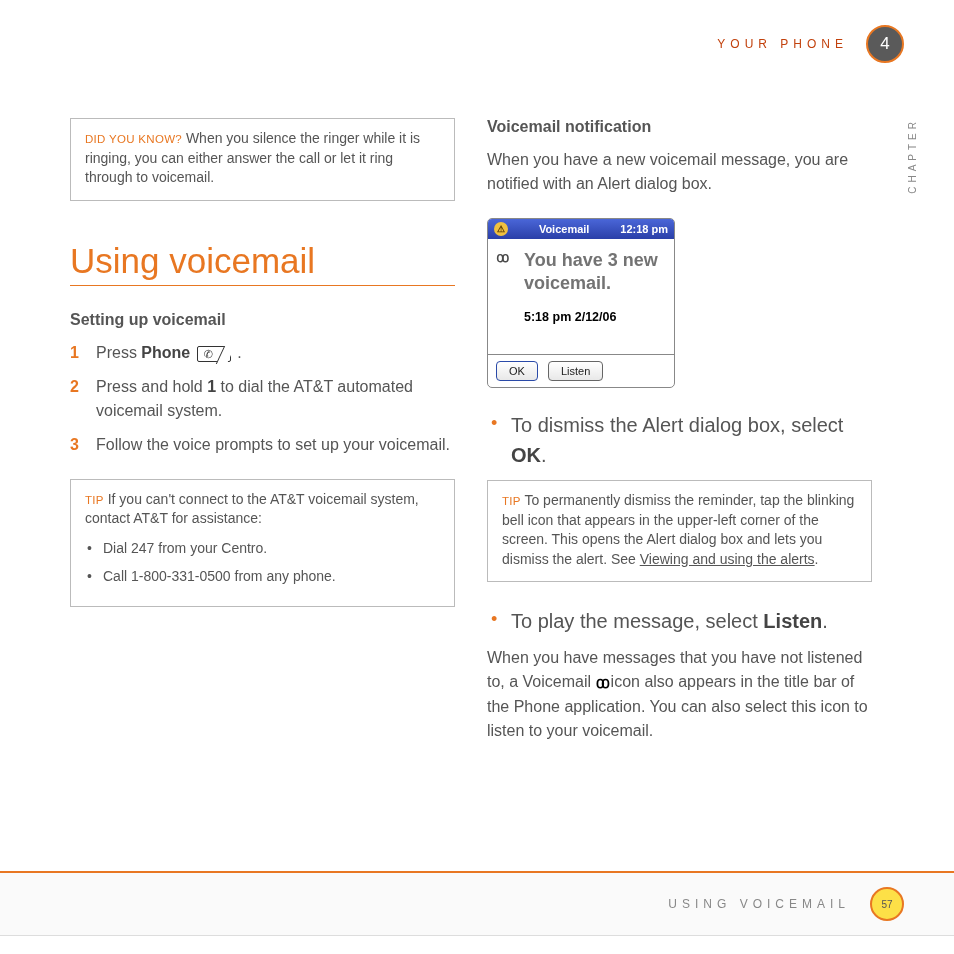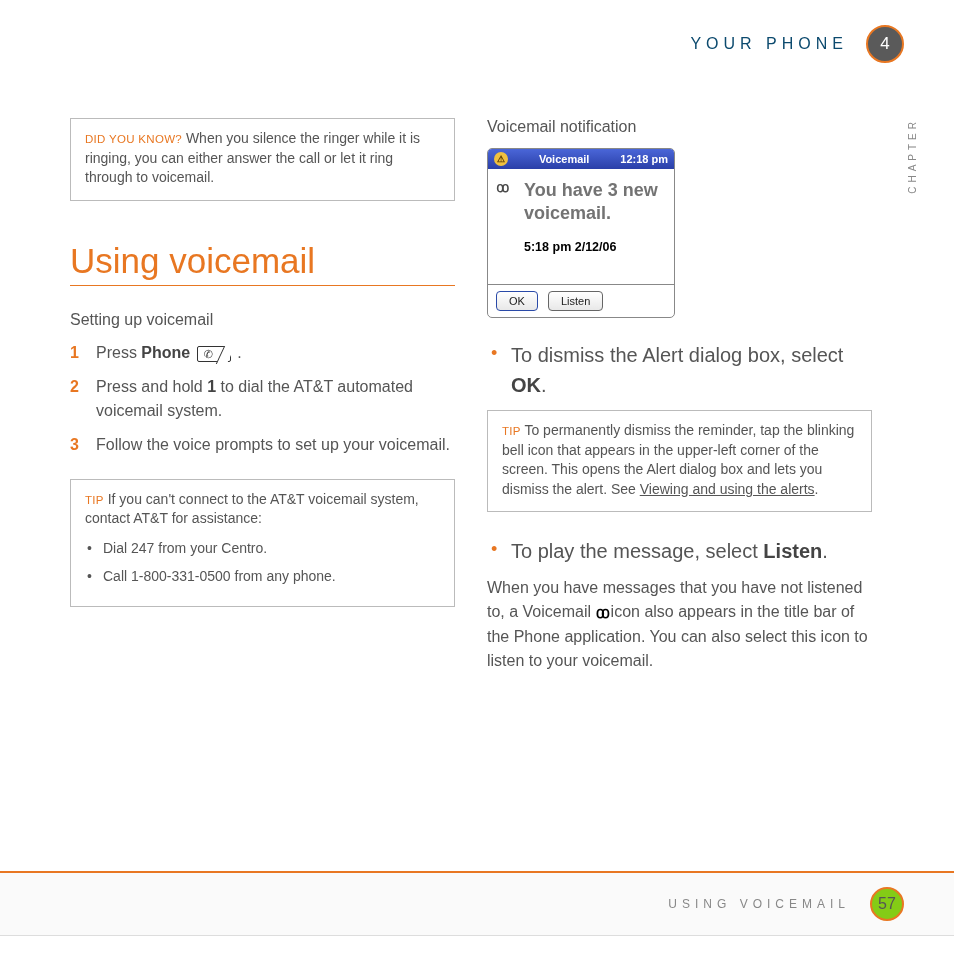--- a/index.html
+++ b/index.html
@@ -16,22 +16,22 @@
       text-align: right;
       padding-right: 0;
       margin-bottom: 55px;
       display: flex;
       align-items: center;
       justify-content: flex-end;
       gap: 18px;
     }
     .header-text {
       letter-spacing: 5px;
-      font-size: 16px;
-      color: #0c4a6e;
+      font-size: 12px;
+      color: #c2410c;
       font-weight: 300;
     }
     .chapter-num {
       width: 38px;
       height: 38px;
       border-radius: 50%;
       background: #5a5a5a;
       border: 2px solid #e87722;
       color: #fff;
       display: flex;
@@ -79,21 +79,21 @@
       margin-top: 40px;
     }
     .body-text {
       font-size: 16px;
       line-height: 1.5;
       color: #555;
       font-weight: 300;
       margin-bottom: 22px;
     }
     .subhead {
-      font-weight: normal;
+      font-weight: bold;
       font-size: 16px;
       color: #555;
       margin-bottom: 12px;
     }
     ol.steps {
       list-style: none;
       counter-reset: step;
       margin-bottom: 22px;
     }
     ol.steps li {
@@ -286,22 +286,22 @@
     }
     .page-num {
       width: 34px;
       height: 34px;
       border-radius: 50%;
       border: 2px solid #e87722;
       color: #555;
       display: flex;
       align-items: center;
       justify-content: center;
-      font-size: 16px;
-      background: #84cc16;
+      font-size: 10px;
+      background: #fde047;
     }
     b { font-weight: bold; color: #444; }
   </style>
 </head>
 <body>
 
 <div class="header">
   <span class="header-text">YOUR PHONE</span>
   <div class="chapter-num">4</div>
 </div>
@@ -336,20 +336,21 @@
       <span>If you can't connect to the AT&amp;T voicemail system, contact AT&amp;T for assistance:</span>
       <ul class="sub-bullets">
         <li>Dial 247 from your Centro.</li>
         <li>Call 1-800-331-0500 from any phone.</li>
       </ul>
     </div>
   </div>
 
   <div class="col">
     <p class="subhead">Voicemail notification</p>
+    <p class="body-text">When you have a new voicemail message, you are notified with an Alert dialog box.</p>
 
     <div class="screenshot">
       <div class="ss-titlebar">
         <span class="ss-bell">⚠</span>
         <span>Voicemail</span>
         <span>12:18 pm</span>
       </div>
       <div class="ss-body">
         <span class="ss-vm-icon">൦൦</span>
         <div class="ss-msg">You have 3 new voicemail.</div>

